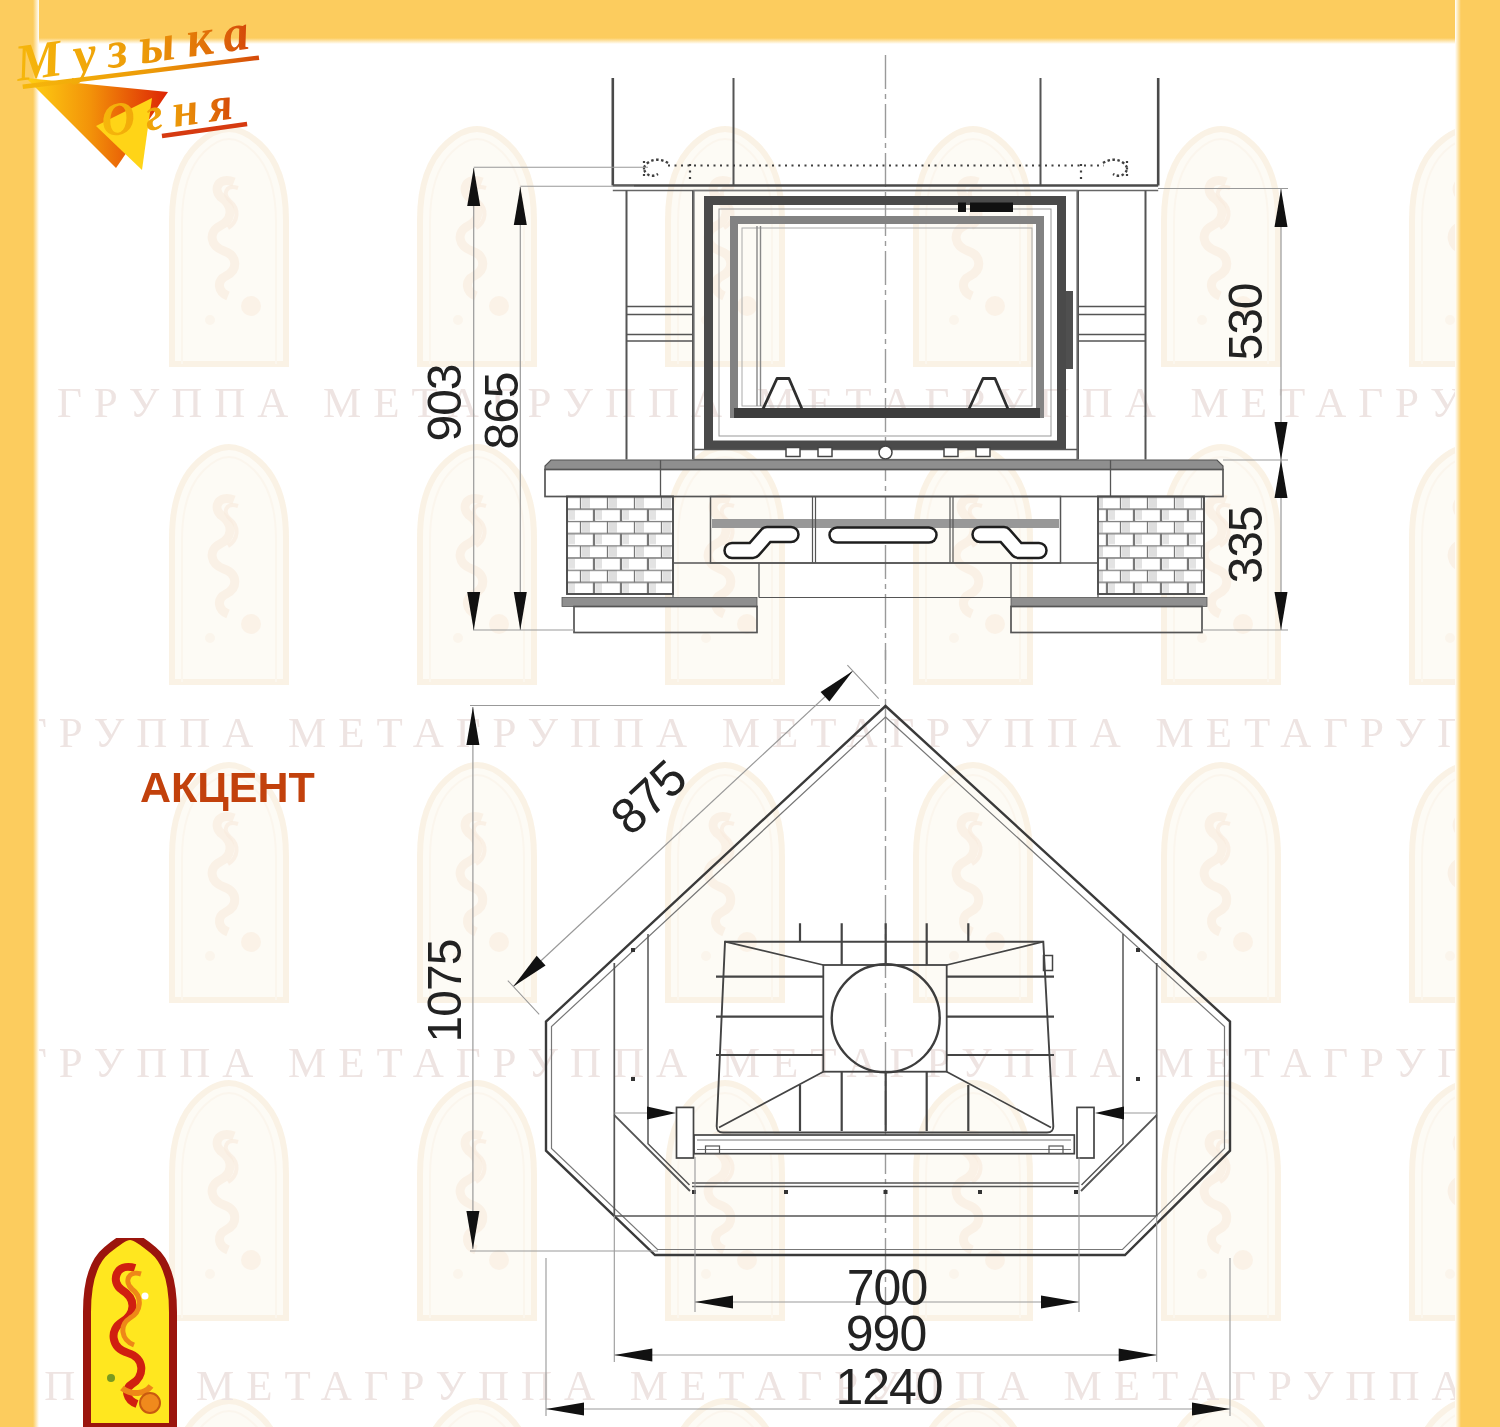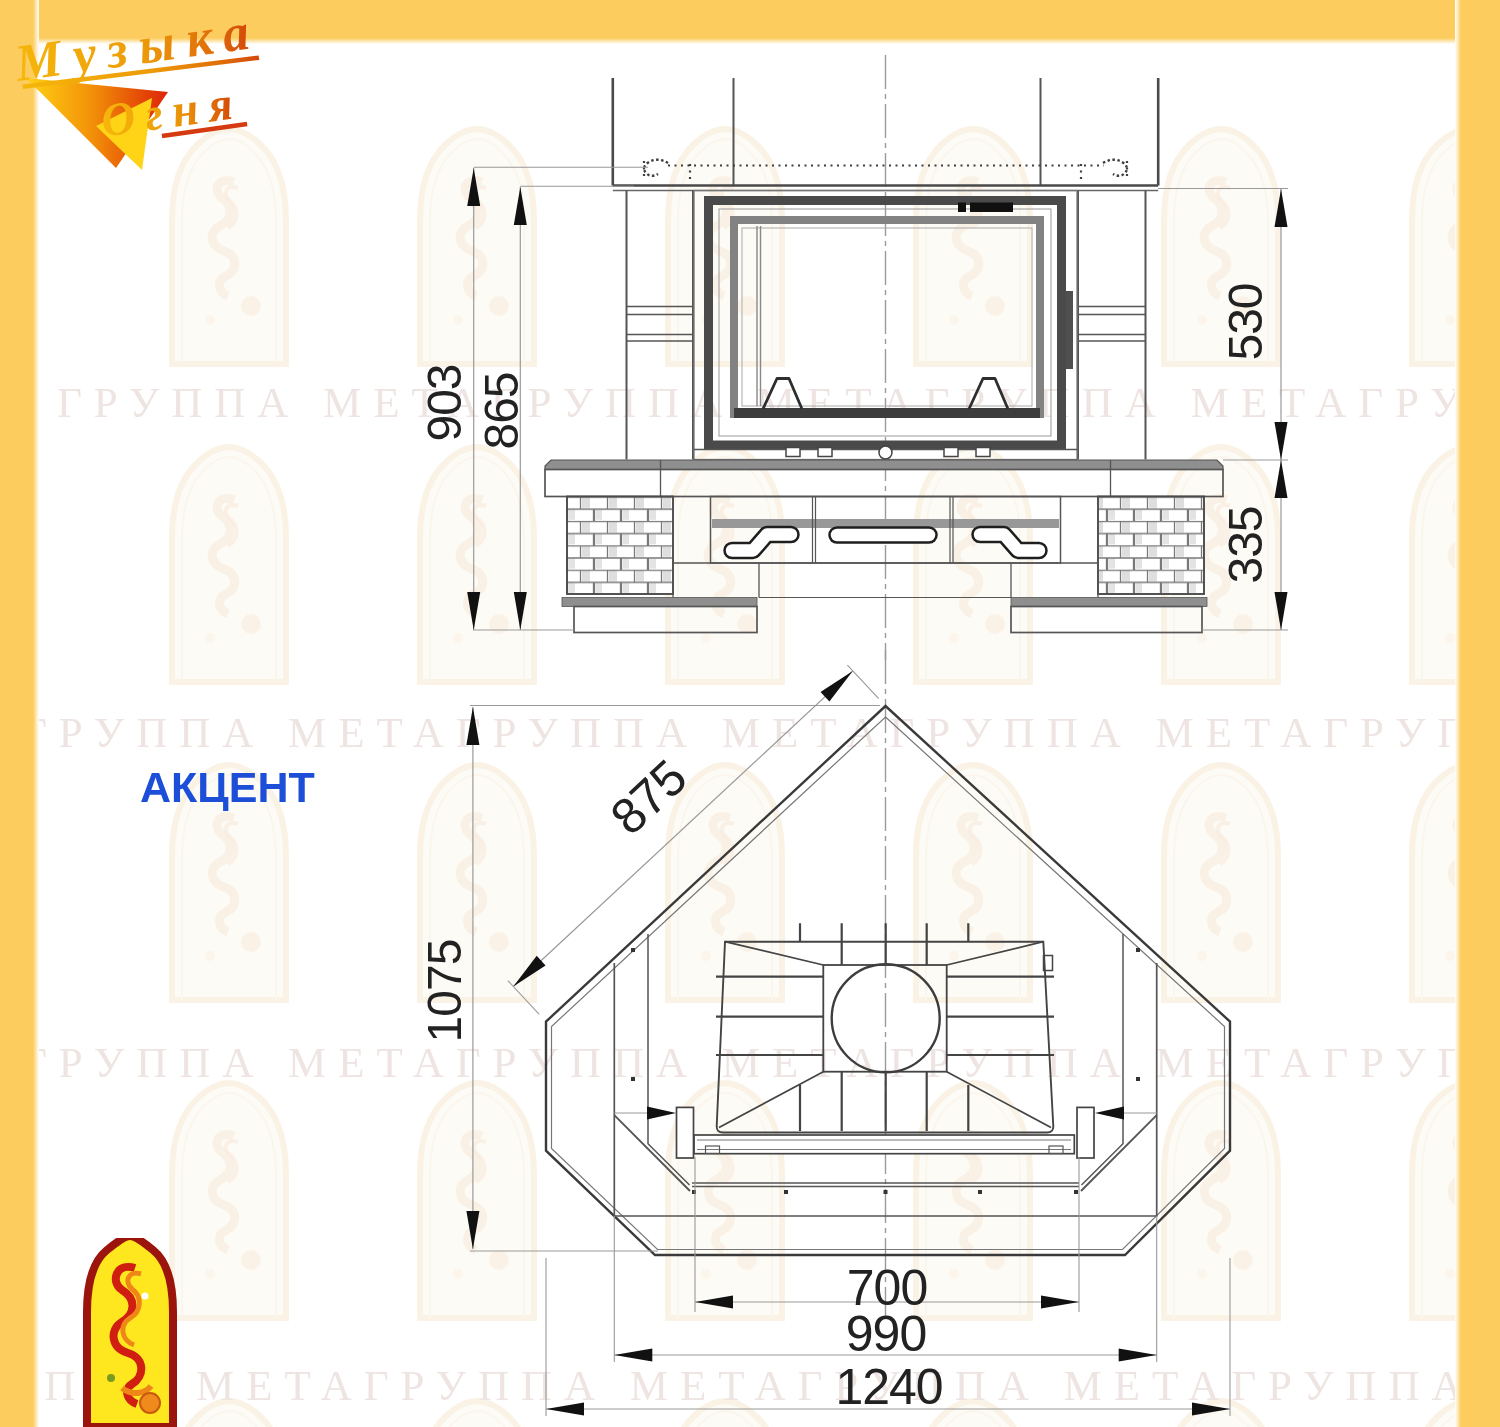--- a/index.html
+++ b/index.html
@@ -94,21 +94,21 @@
   <g transform="rotate(-8 40 80)">
     <text x="18" y="78" font-family="Liberation Serif, serif" font-style="italic" font-weight="bold" font-size="52" fill="url(#lgold)" textLength="235">Музыка</text>
     <rect x="22" y="82" width="238" height="4.5" fill="url(#lgold)" transform="rotate(1 22 82)"></rect>
   </g>
   <g transform="rotate(-8 110 140)">
     <text x="104" y="136" font-family="Liberation Serif, serif" font-style="italic" font-weight="bold" font-size="47" fill="url(#lgold)" textLength="132">Огня</text>
     <rect x="162" y="141" width="86" height="4.5" fill="#d63a10"></rect>
   </g>
 </svg>
 
-<div class="abs" style="left:140px;top:766px;font-size:43px;font-weight:bold;letter-spacing:0px;color:#1d4ed8;line-height:1;text-align:right;">АКЦЕНТ</div>
+<div class="abs" style="left:140px;top:766px;font-size:43px;font-weight:bold;letter-spacing:0px;color:#c2410c;line-height:1;text-align:right;">АКЦЕНТ</div>
 
 <svg id="draw" class="abs" style="left:0;top:0" width="1500" height="1427" viewBox="0 0 1500 1427">
   <defs>
     <path id="arr" d="M0,0 L38,-6.5 L38,6.5 Z" fill="#111111"></path>
     <pattern id="br" width="27" height="24.4" patternUnits="userSpaceOnUse" x="567" y="496.5">
       <rect width="27" height="24.4" fill="#ffffff"></rect>
       <rect x="15" y="1" width="8" height="10.5" fill="#dedede"></rect>
       <rect x="2" y="13.3" width="6" height="10" fill="#e3e3e3"></rect>
       <path d="M0,0.5 H27 M0,12.7 H27 M13.5,0 V12.2 M26.5,12.2 V24.4 M0.5,12.2 V24.4" stroke="#787878" stroke-width="1.3" fill="none"></path>
     </pattern>

